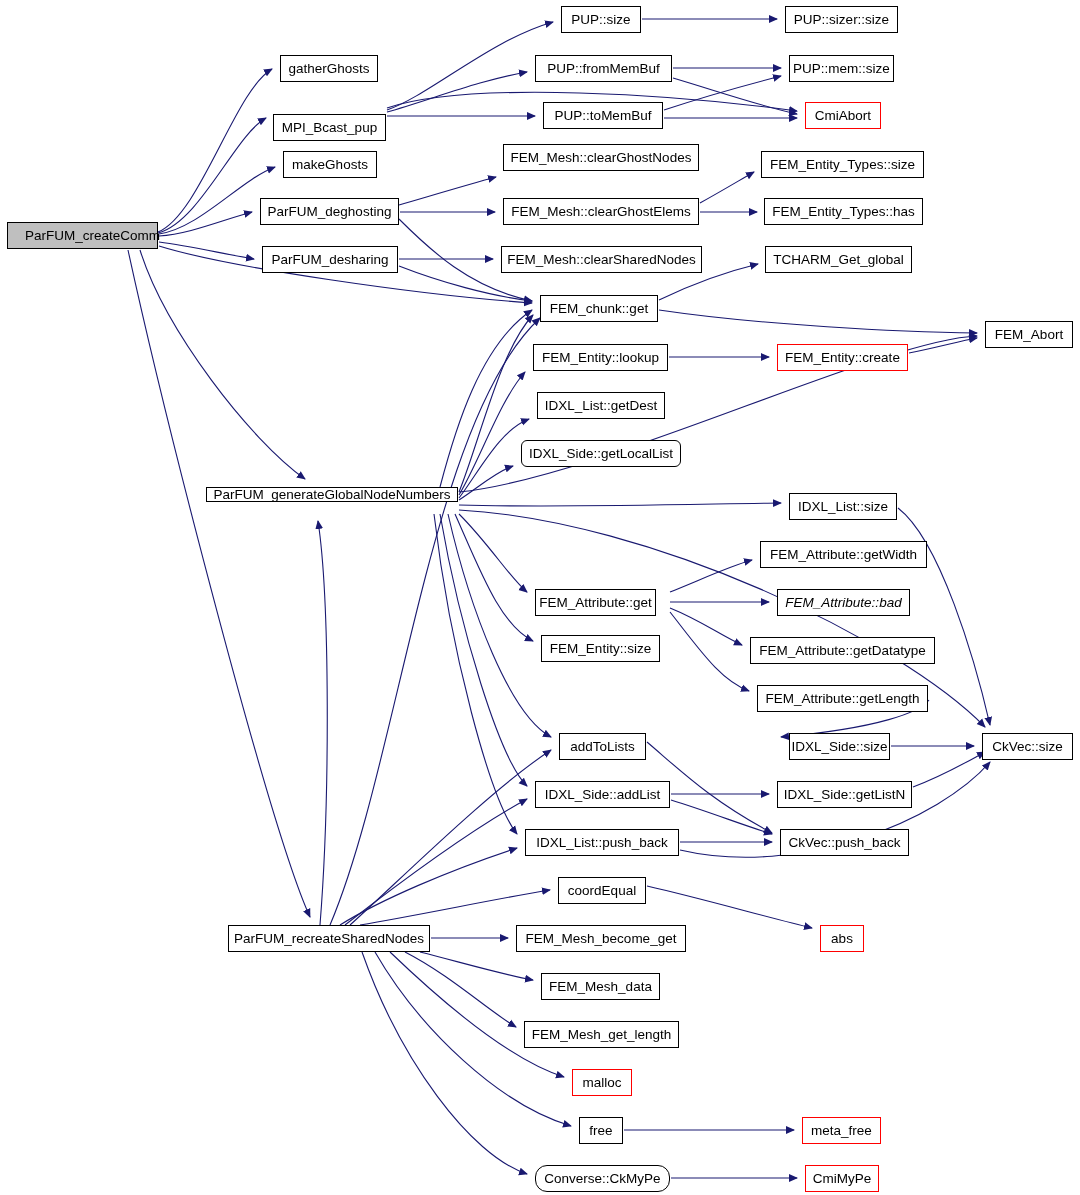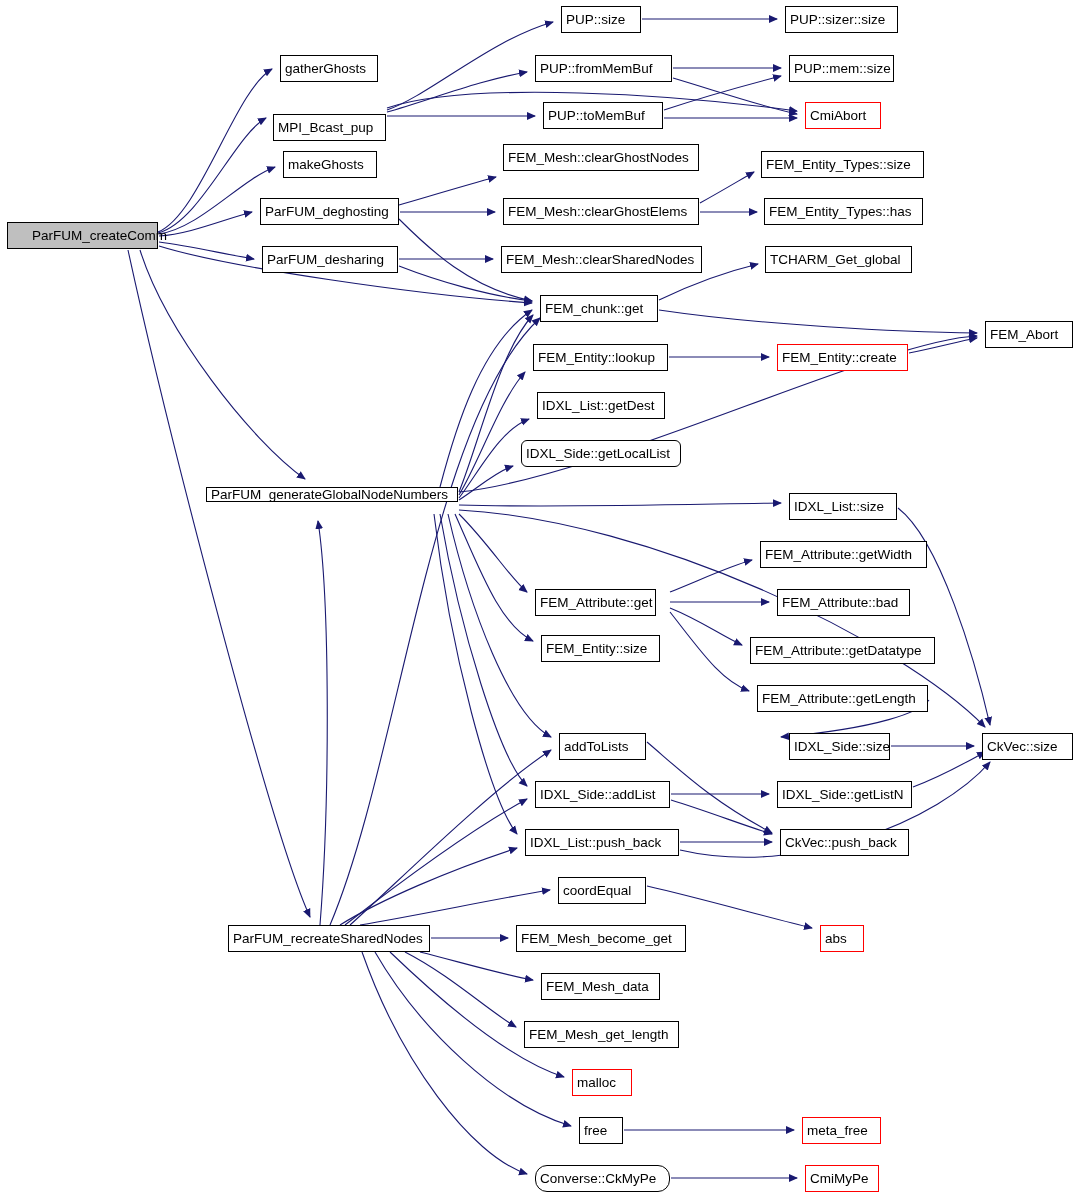--- a/index.html
+++ b/index.html
@@ -1,20 +1,20 @@
 <!DOCTYPE html>
 <html><head>
 <meta charset="utf-8">
 <style>
   html,body{margin:0;padding:0;background:#ffffff;}
   #canvas{position:relative;width:1080px;height:1195px;background:#ffffff;
           font-family:"Liberation Sans","DejaVu Sans",sans-serif;overflow:hidden;}
   #edges{position:absolute;left:0;top:0;width:1080px;height:1195px;}
   .node{position:absolute;box-sizing:border-box;border:1px solid #000000;background:#ffffff;
-        display:flex;align-items:center;justify-content:flex-start;
+        display:flex;align-items:center;justify-content:center;
         font-size:13.5px;color:#000000;white-space:nowrap;letter-spacing:0px;}
   .node.red{border-color:#ff0000;}
   .node.root{background:#bfbfbf;border-color:#000000;padding-left:20px;}
   .nlabel{line-height:1;padding:0 4px;}
 </style>
 </head>
 <body>
 
 <div id="canvas">
   <svg id="edges" width="1080" height="1195" viewBox="0 0 1080 1195" xmlns="http://www.w3.org/2000/svg">
@@ -173,21 +173,21 @@
       </div>
       <div class="node" style="left: 789px; top: 493px; width: 108px; height: 27px;">
         <span class="nlabel">IDXL_List::size</span>
       </div>
       <div class="node" style="left: 760px; top: 541px; width: 167px; height: 27px;">
         <span class="nlabel">FEM_Attribute::getWidth</span>
       </div>
       <div class="node" style="left: 535px; top: 589px; width: 121px; height: 27px;">
         <span class="nlabel">FEM_Attribute::get</span>
       </div>
-      <div class="node" style="left: 777px; top: 589px; width: 133px; height: 27px;">
+      <div class="node" style="left: 777px; top: 589px; width: 133px; height: 27px; font-style: italic;">
         <span class="nlabel">FEM_Attribute::bad</span>
       </div>
       <div class="node" style="left: 541px; top: 635px; width: 119px; height: 27px;">
         <span class="nlabel">FEM_Entity::size</span>
       </div>
       <div class="node" style="left: 750px; top: 637px; width: 185px; height: 27px;">
         <span class="nlabel">FEM_Attribute::getDatatype</span>
       </div>
       <div class="node" style="left: 757px; top: 685px; width: 171px; height: 27px;">
         <span class="nlabel">FEM_Attribute::getLength</span>

